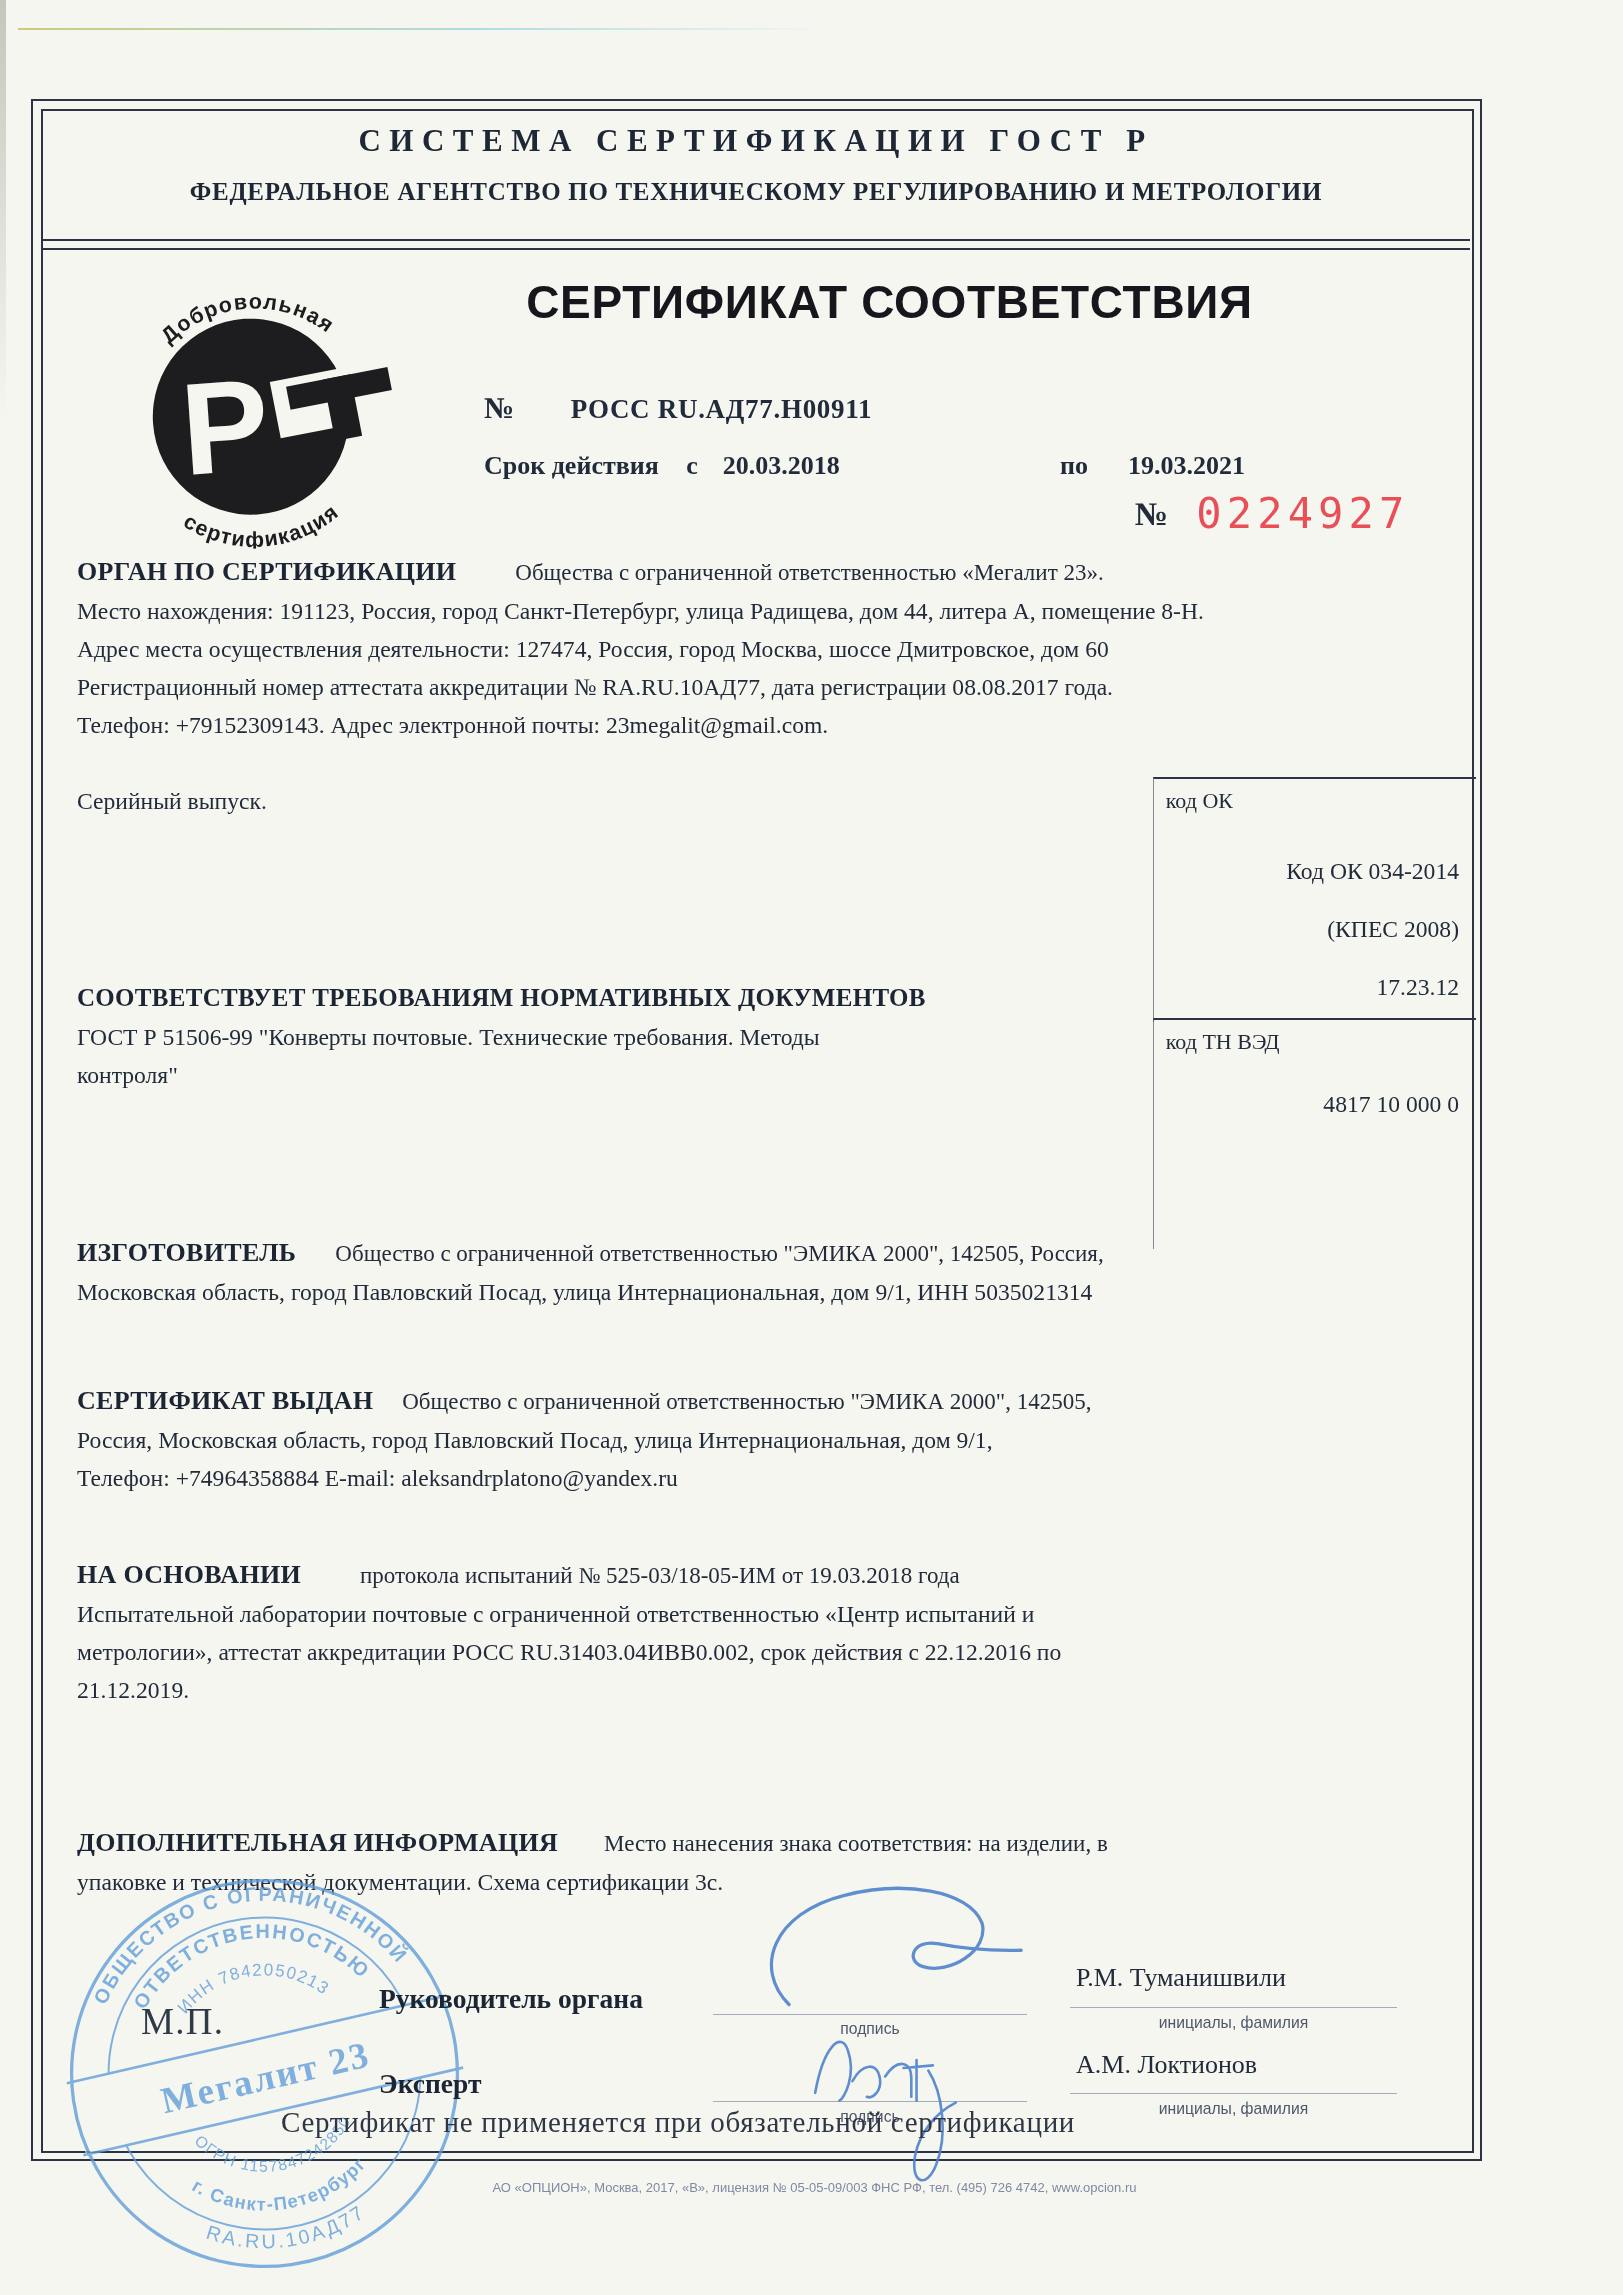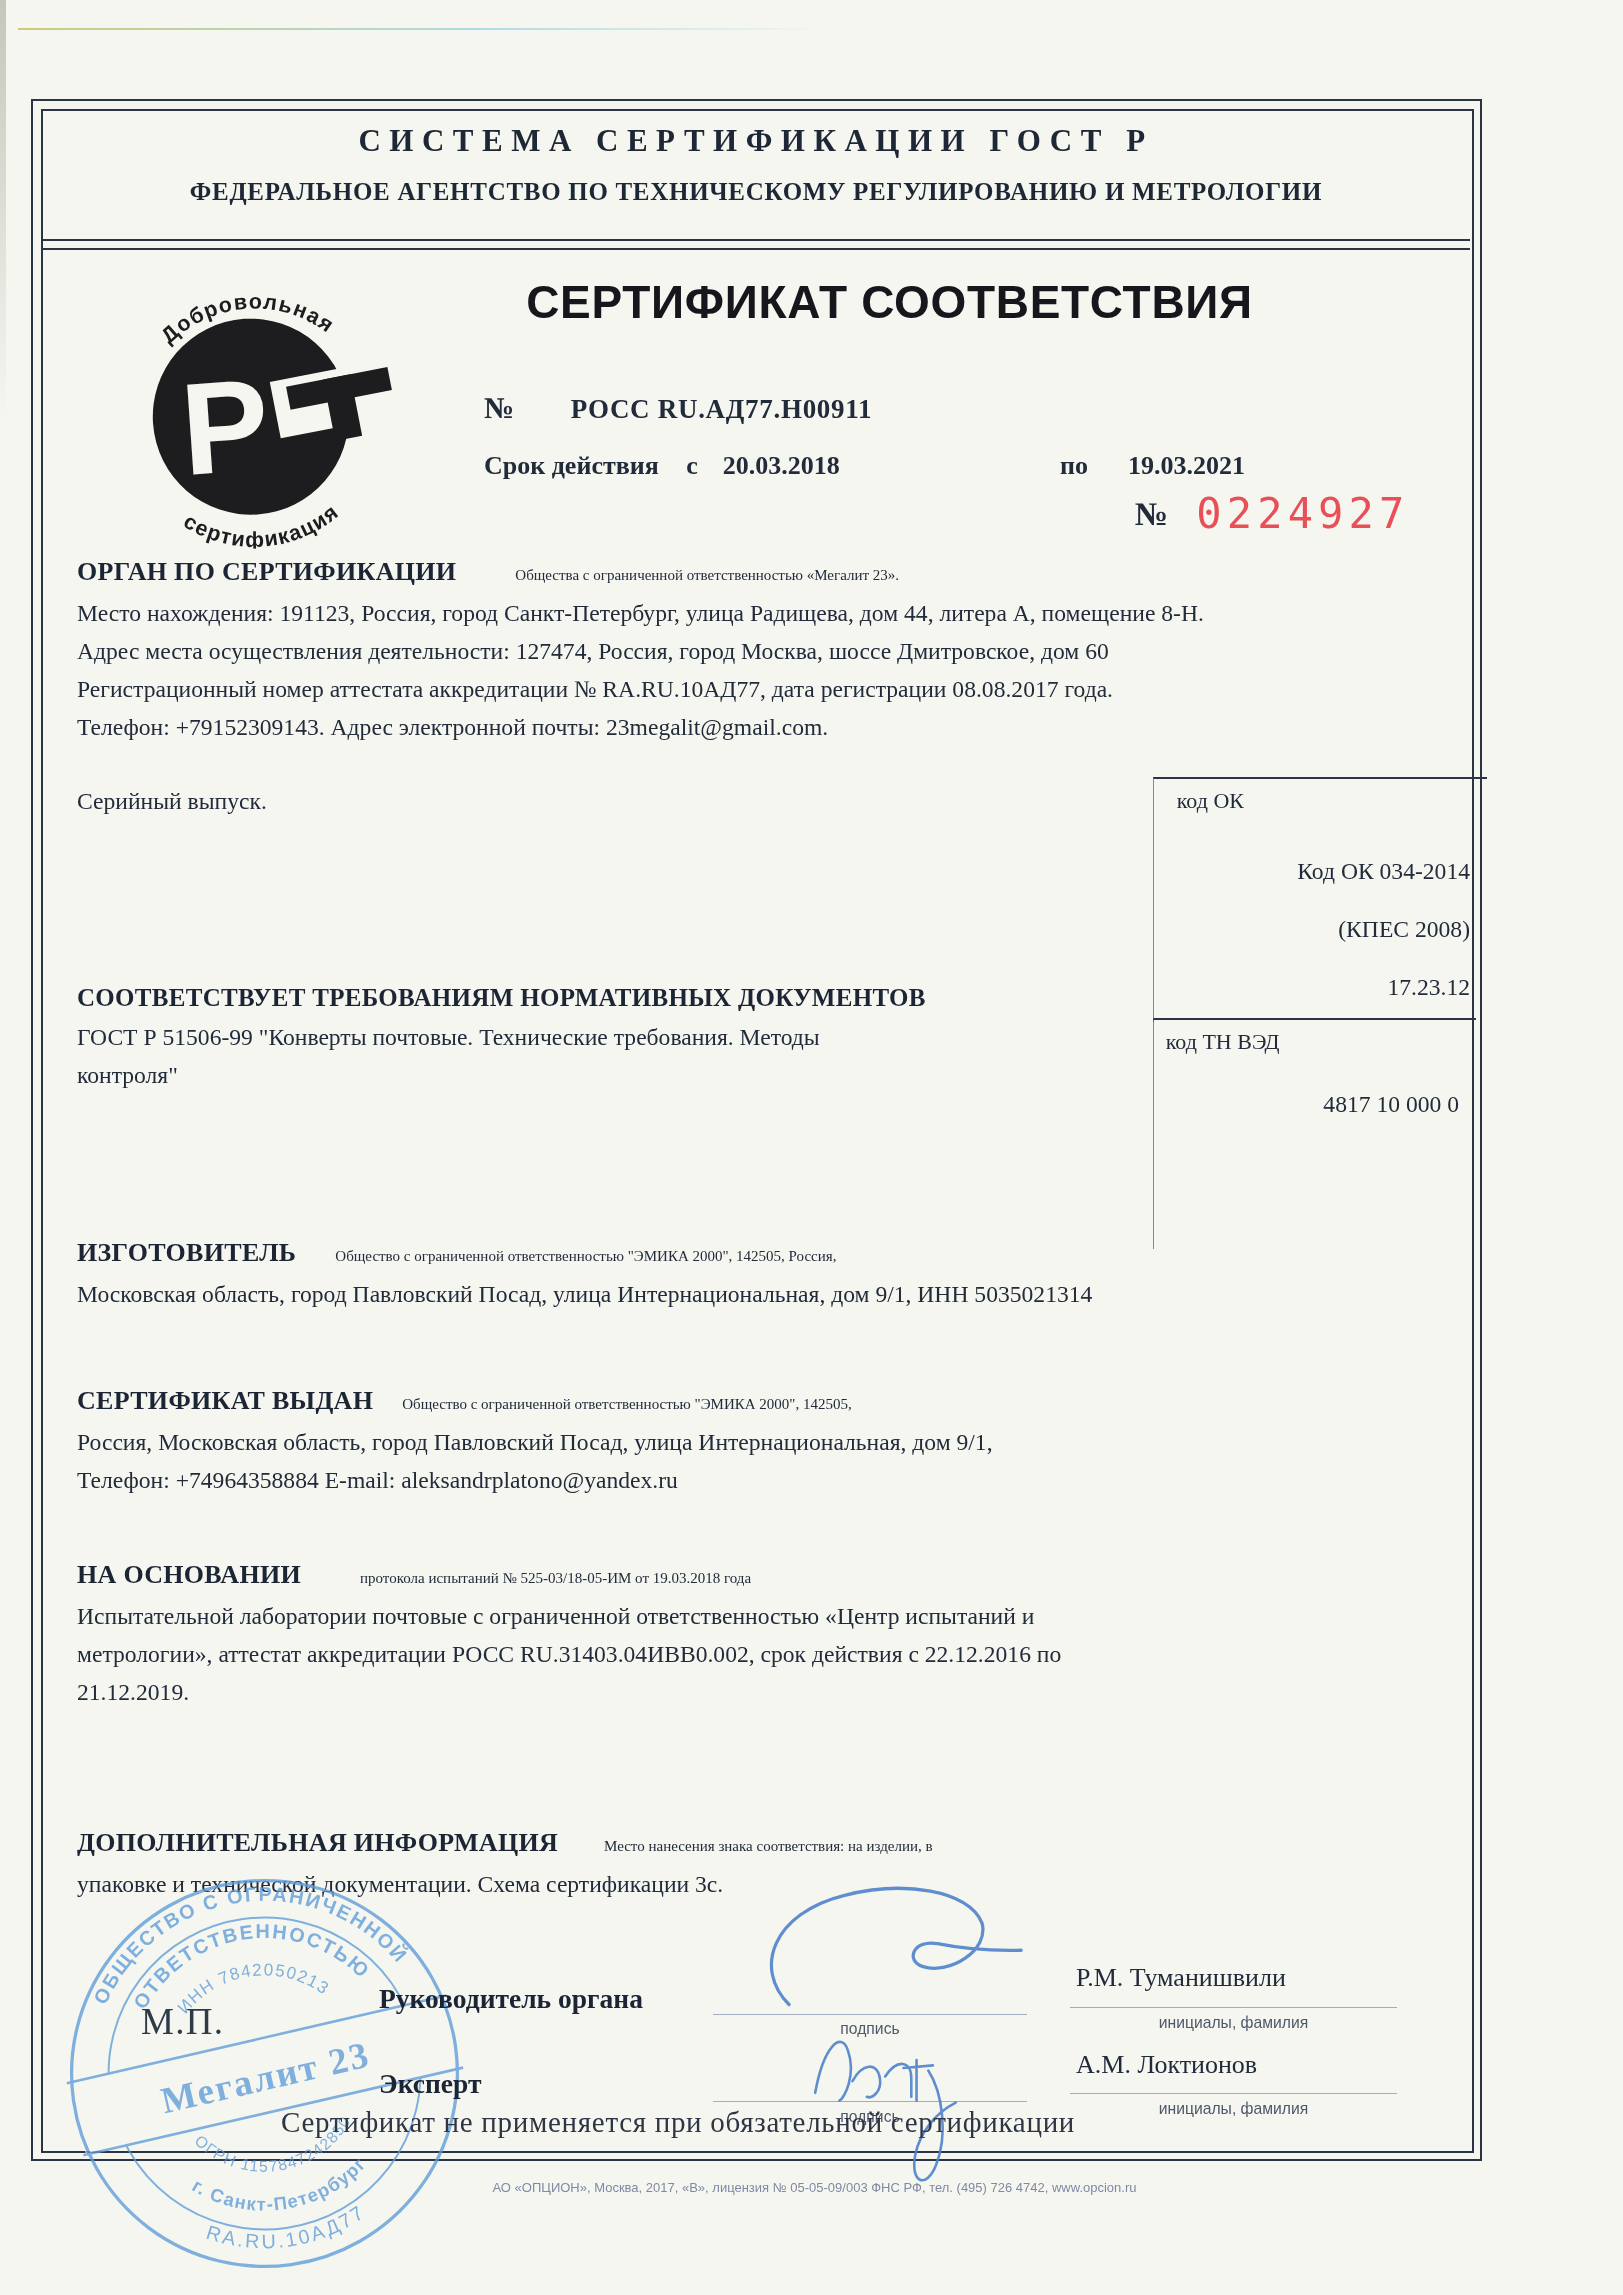--- a/index.html
+++ b/index.html
@@ -42,30 +42,30 @@
   .val-row .date-to{position:absolute;left:644px;}
   .blank-row{left:1135px;top:489px;}
   .blank-row .no{font-size:33px;font-weight:600;}
   .blank-row .digits{font-family:"DejaVu Sans Mono","Liberation Mono",monospace;
     font-size:42px;letter-spacing:5.2px;color:#e94f57;margin-left:28px;vertical-align:-2.6px;}
   
   .sec{position:absolute;left:77px;width:1406px;font-size:23px;line-height:38px;color:#222b3a;}
   .sec .lbl{font-weight:bold;font-size:26px;letter-spacing:0.3px;color:#1c2534;}
   .sec .gap{display:inline-block;}
   .g55{width:36px;} .g60{width:39px;} .g45{width:29px;} .g90{width:59px;} .g70{width:46px;}
-  .sec .intro{font-size:15px;}
+  .sec .intro{font-size:23px;}
   .sec .bodyline{font-size:23.6px;}
   .conforms .lbl{font-size:25px;}
   .conforms{width:1060px;}
   
   .code-box{position:absolute;left:1153px;width:322px;
     border-top:2px solid #2b3444;border-left:1.3px solid #39425299;}
   .code-box .box-title{font-size:22px;padding:9.2px 0 0 11.8px;}
   .code-box .box-val{font-size:23.6px;text-align:right;padding-right:17px;}
-  .ok-box{top:777px;height:243px;padding-left:11px;}
+  .ok-box{top:777px;height:243px;}
   .ok-box .v1{margin-top:27.5px;}
   .ok-box .box-val{line-height:58px;}
   .tnved-box{top:1018px;height:229px;}
   .tnved-box .box-val{margin-top:36px;}
   
   .sig-role{position:absolute;left:379px;font-weight:bold;font-size:27.5px;color:#1c2534;}
   .sig-line{position:absolute;height:0;border-top:1.3px solid #9aa4b6;opacity:.9;}
   .sig-cap{position:absolute;font-family:"Liberation Sans","DejaVu Sans",sans-serif;
     font-size:15.7px;color:#4e586a;text-align:center;}
   .sig-name{position:absolute;font-size:26px;color:#222b3a;}

